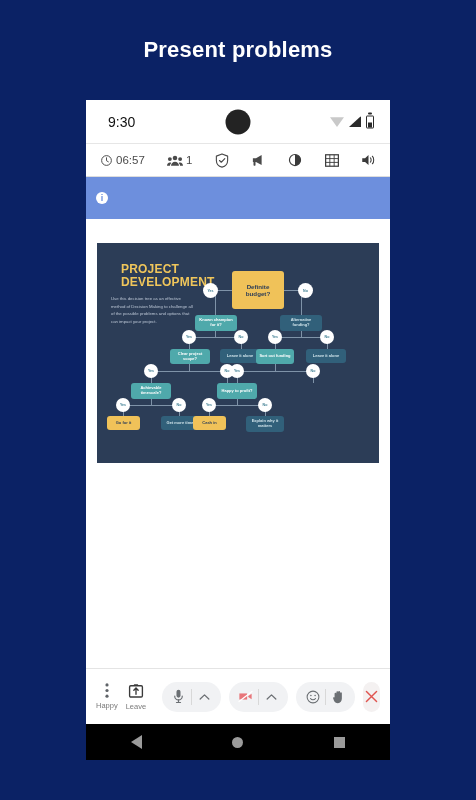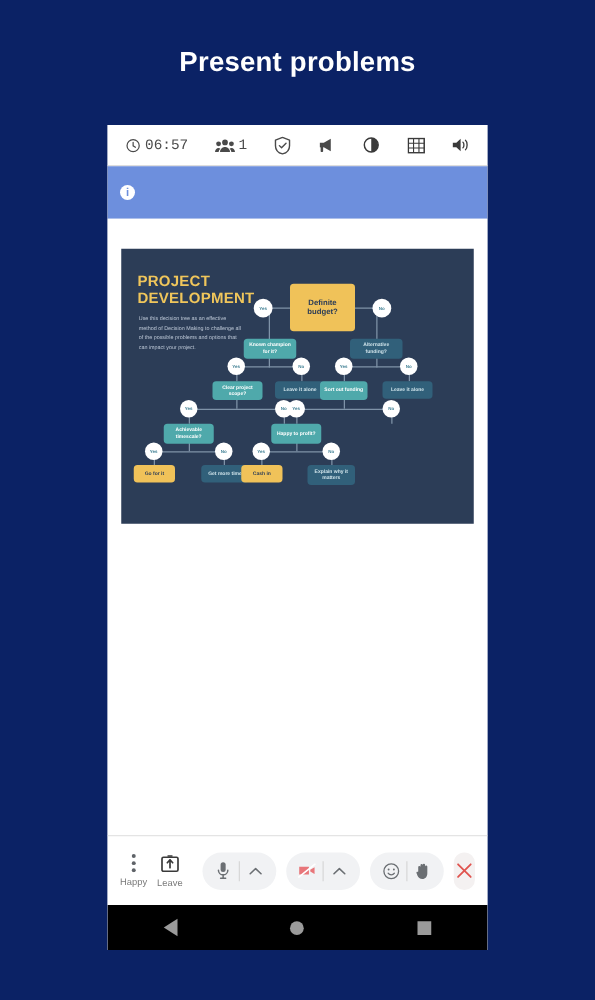--- a/index.html
+++ b/index.html
@@ -68,21 +68,21 @@
     top:-4px; width:4px; height:2px; background:#2a2a2a; border-radius:1px;
   }
 
   
   .toolbar{
     height:33px; background:#ffffff;
     display:flex; align-items:center; justify-content:space-between;
     padding:0 14px;
     border-bottom:1px solid #dddddd;
   }
-  .tb-group{ display:flex; align-items:center; gap:4px; color:#4a4a4a;font-family:Liberation Mono, monospace; }
+  .tb-group{ display:flex; align-items:center; gap:4px; color:#4a4a4a; }
   .tb-text{ font-size:11.5px; color:#4a4a4a; }
   .tb-btn{ display:flex; align-items:center; gap:3px; cursor:pointer; }
   svg.ticon{ display:block; }
 
   
   .banner{
     height:42px; background:#6d8fdd;
     display:flex; align-items:center; padding:0 10px; gap:7px;
   }
   .banner-info{
@@ -104,21 +104,21 @@
     flex:1; background:#ffffff; position:relative;
     display:flex; align-items:flex-start; justify-content:center;
   }
   .doc{
     position:absolute; top:24px; left:11px;
     width:282px; height:220px;
     background:#2c3d57; overflow:hidden;
   }
   .doc-inner{ position:absolute; inset:6px; }
   .doc-title{
-    position:absolute; left:7px; top:14px; width:100px;
+    position:absolute; left:18px; top:14px; width:100px;
     color:#f0c65b; font-size:12px; font-weight:bold; line-height:1.05;
     letter-spacing:.2px;
   }
   .doc-body{
     position:absolute; left:8px; top:46px; width:84px;
     color:#bcc7d6; font-size:4.3px; line-height:1.75;
   }
 
   
   .node{
@@ -177,20 +177,29 @@
 </style>
 </head>
 <body>
 
 <div class="page-heading">
   <span>Present problems</span>
 </div>
 
 <div class="phone">
 
+  <div class="statusbar">
+    <div class="clock">9:30</div>
+    <div class="camera-dot"></div>
+    <div class="status-icons">
+      <div class="ic-wifi"></div>
+      <div class="ic-signal"></div>
+      <div class="ic-batt"></div>
+    </div>
+  </div>
 
   <div class="toolbar">
     <div class="tb-group tb-btn">
       <svg class="ticon" width="13" height="13" viewBox="0 0 24 24">
         <circle cx="12" cy="12" r="9" fill="none" stroke="#4a4a4a" stroke-width="1.8"></circle>
         <path d="M12 7v5.4l3.4 2" fill="none" stroke="#4a4a4a" stroke-width="1.8" stroke-linecap="round"></path>
       </svg>
       <span class="tb-text">06:57</span>
     </div>
 

